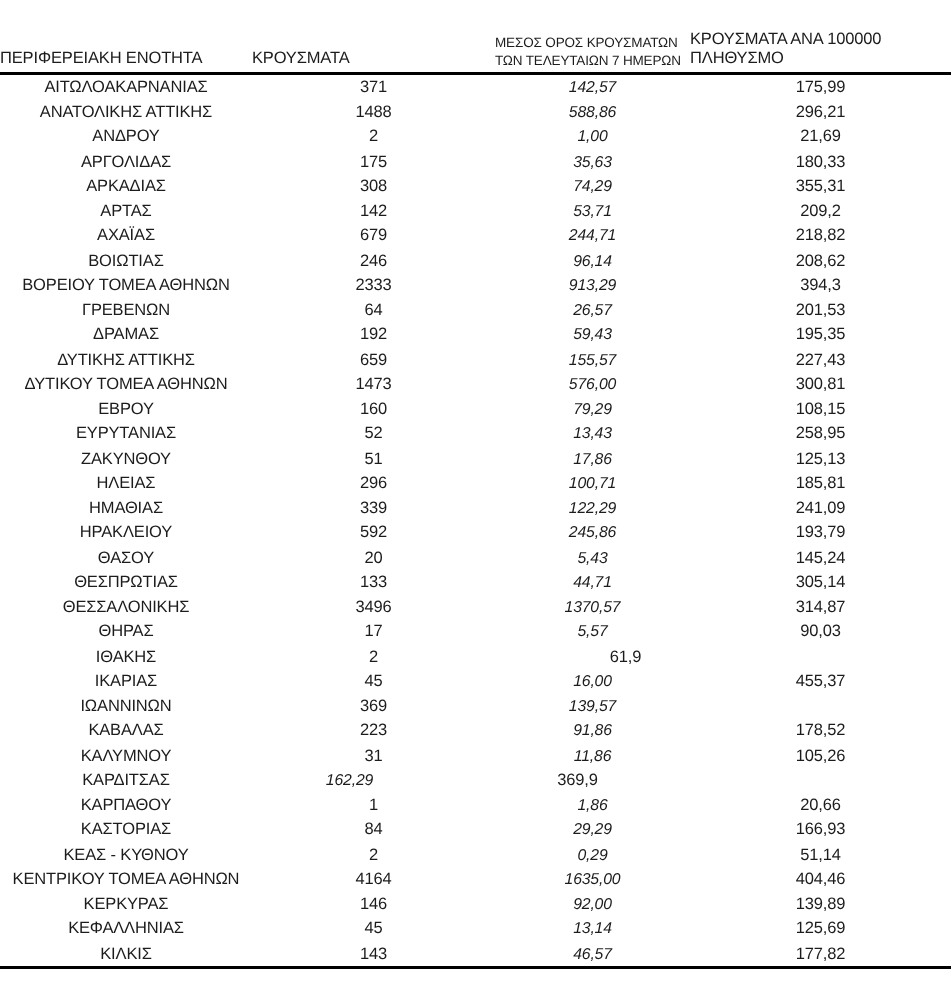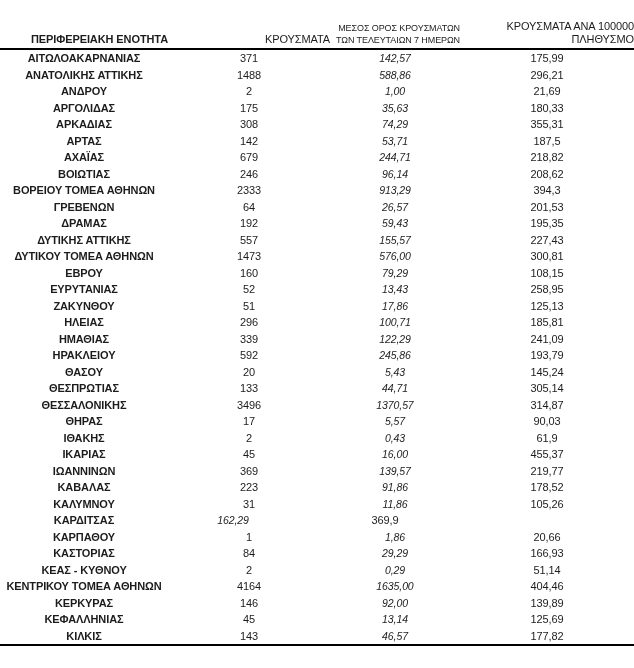--- a/index.html
+++ b/index.html
@@ -25,32 +25,32 @@
 
   
   .thead {
     display: flex;
     align-items: flex-end;
     height: 50px;
     border-bottom: 2px solid #000000;
     padding-bottom: 2px;
   }
   .th {
-    text-align: right;
+    text-align: left;
     font-size: 11px;
     line-height: 13px;
   }
   .th .hline { display: block; }
   .th-avg7 .hline {
     font-size: 9px;
     line-height: 11.5px;
   }
 
   
-  .col-region  { width: 168px; font-weight: bold; }
+  .col-region  { width: 168px; }
   .col-cases   { width: 162px; }
   .col-avg7    { width: 130px; }
   .col-per100k { width: 174px; }
 
   
   .tbody {
     border-bottom: 2.5px solid #000000;
   }
   .trow {
     display: flex;
@@ -117,21 +117,21 @@
         <div class="trow">
           <div class="td col-region">ΑΡΚΑΔΙΑΣ</div>
           <div class="td col-cases">308</div>
           <div class="td col-avg7">74,29</div>
           <div class="td col-per100k">355,31</div>
         </div>
         <div class="trow">
           <div class="td col-region">ΑΡΤΑΣ</div>
           <div class="td col-cases">142</div>
           <div class="td col-avg7">53,71</div>
-          <div class="td col-per100k">187,5</div>
+          <div class="td col-per100k">209,2</div>
         </div>
         <div class="trow">
           <div class="td col-region">ΑΧΑΪΑΣ</div>
           <div class="td col-cases">679</div>
           <div class="td col-avg7">244,71</div>
           <div class="td col-per100k">218,82</div>
         </div>
         <div class="trow">
           <div class="td col-region">ΒΟΙΩΤΙΑΣ</div>
           <div class="td col-cases">246</div>
@@ -151,21 +151,21 @@
           <div class="td col-per100k">201,53</div>
         </div>
         <div class="trow">
           <div class="td col-region">ΔΡΑΜΑΣ</div>
           <div class="td col-cases">192</div>
           <div class="td col-avg7">59,43</div>
           <div class="td col-per100k">195,35</div>
         </div>
         <div class="trow">
           <div class="td col-region">ΔΥΤΙΚΗΣ ΑΤΤΙΚΗΣ</div>
-          <div class="td col-cases">557</div>
+          <div class="td col-cases">659</div>
           <div class="td col-avg7">155,57</div>
           <div class="td col-per100k">227,43</div>
         </div>
         <div class="trow">
           <div class="td col-region">ΔΥΤΙΚΟΥ ΤΟΜΕΑ ΑΘΗΝΩΝ</div>
           <div class="td col-cases">1473</div>
           <div class="td col-avg7">576,00</div>
           <div class="td col-per100k">300,81</div>
         </div>
         <div class="trow">
@@ -224,34 +224,32 @@
         </div>
         <div class="trow">
           <div class="td col-region">ΘΗΡΑΣ</div>
           <div class="td col-cases">17</div>
           <div class="td col-avg7">5,57</div>
           <div class="td col-per100k">90,03</div>
         </div>
         <div class="trow">
           <div class="td col-region">ΙΘΑΚΗΣ</div>
           <div class="td col-cases">2</div>
-          <div class="td col-avg7">0,43</div>
           <div class="td col-per100k">61,9</div>
         </div>
         <div class="trow">
           <div class="td col-region">ΙΚΑΡΙΑΣ</div>
           <div class="td col-cases">45</div>
           <div class="td col-avg7">16,00</div>
           <div class="td col-per100k">455,37</div>
         </div>
         <div class="trow">
           <div class="td col-region">ΙΩΑΝΝΙΝΩΝ</div>
           <div class="td col-cases">369</div>
           <div class="td col-avg7">139,57</div>
-          <div class="td col-per100k">219,77</div>
         </div>
         <div class="trow">
           <div class="td col-region">ΚΑΒΑΛΑΣ</div>
           <div class="td col-cases">223</div>
           <div class="td col-avg7">91,86</div>
           <div class="td col-per100k">178,52</div>
         </div>
         <div class="trow">
           <div class="td col-region">ΚΑΛΥΜΝΟΥ</div>
           <div class="td col-cases">31</div>

